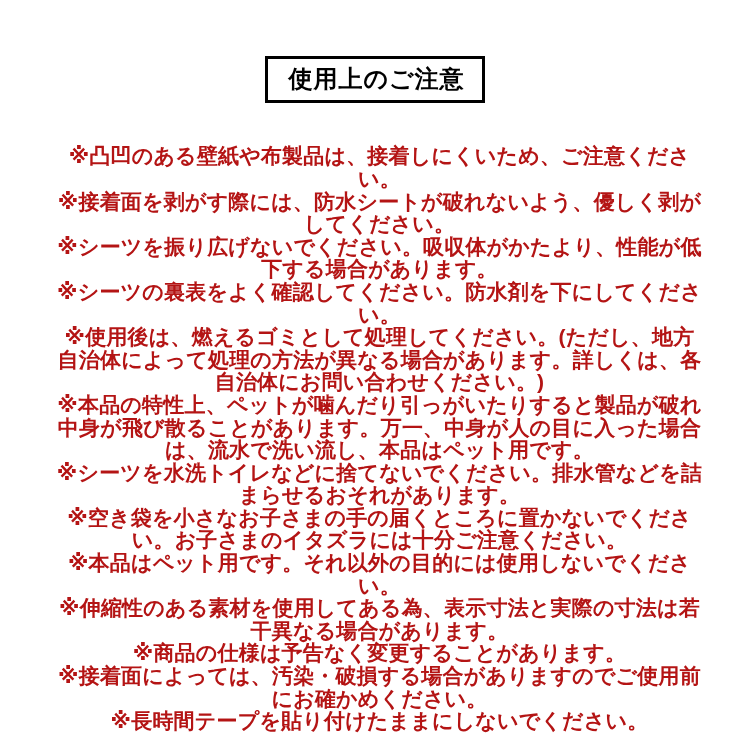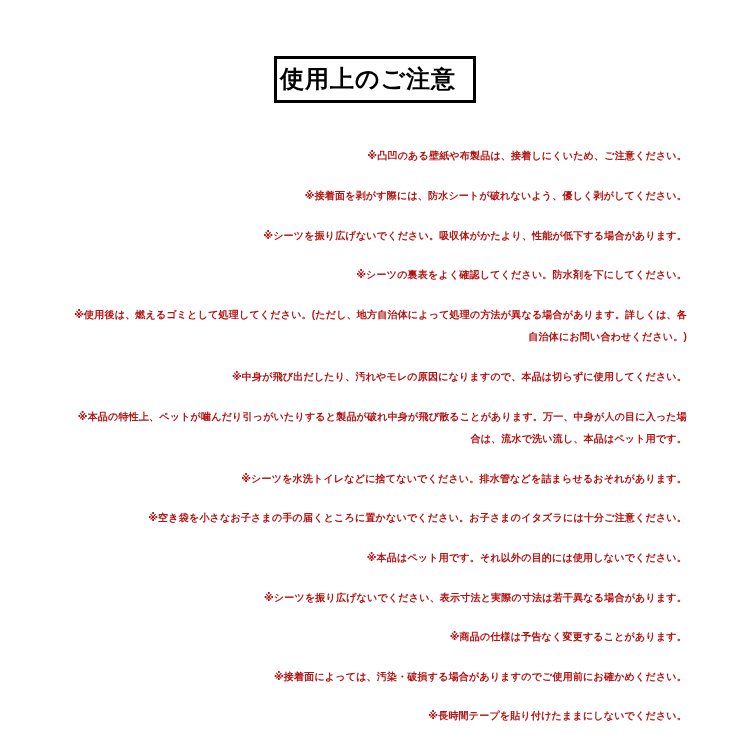--- a/index.html
+++ b/index.html
@@ -16,65 +16,64 @@
     font-family: "Liberation Sans", "DejaVu Sans", sans-serif;
     box-sizing: border-box;
   }
   .title-row {
     text-align: center;
     padding-top: 56px;
   }
   .title-box {
     display: inline-block;
     border: 3px solid #000000;
-    padding: 7px 17px 8px 3px;
+    padding: 7px 17px 8px 20px;
     font-size: 24px;
     font-weight: bold;
     color: #000000;
     letter-spacing: 1px;
     line-height: 1.1;
   }
   .notices {
     margin-top: 42px;
     padding-left: 55px;
     padding-right: 46px;
   }
   .notices p {
-    margin: 17px;
+    margin: 0;
     padding: 0;
-    font-size: 10px;
+    font-size: 21px;
     font-weight: bold;
     line-height: 22.6px;
     color: #b41414;
     letter-spacing: 0.2px;
-    text-align: right;
+    text-align: center;
     word-break: break-all;
     overflow-wrap: anywhere;
   }
 </style>
 </head>
 <body>
 
 <div class="page">
 
   <div class="title-row">
     <div class="title-box">使用上のご注意</div>
   </div>
 
   <div class="notices">
     <p>※凸凹のある壁紙や布製品は、接着しにくいため、ご注意ください。</p>
     <p>※接着面を剥がす際には、防水シートが破れないよう、優しく剥がしてください。</p>
     <p>※シーツを振り広げないでください。吸収体がかたより、性能が低下する場合があります。</p>
     <p>※シーツの裏表をよく確認してください。防水剤を下にしてください。</p>
     <p>※使用後は、燃えるゴミとして処理してください。(ただし、地方自治体によって処理の方法が異なる場合があります。詳しくは、各自治体にお問い合わせください。)</p>
-    <p>※中身が飛び出だしたり、汚れやモレの原因になりますので、本品は切らずに使用してください。</p>
     <p>※本品の特性上、ペットが噛んだり引っがいたりすると製品が破れ中身が飛び散ることがあります。万一、中身が人の目に入った場合は、流水で洗い流し、本品はペット用です。</p>
     <p>※シーツを水洗トイレなどに捨てないでください。排水管などを詰まらせるおそれがあります。</p>
     <p>※空き袋を小さなお子さまの手の届くところに置かないでください。お子さまのイタズラには十分ご注意ください。</p>
     <p>※本品はペット用です。それ以外の目的には使用しないでください。</p>
-    <p>※シーツを振り広げないでください、表示寸法と実際の寸法は若干異なる場合があります。</p>
+    <p>※伸縮性のある素材を使用してある為、表示寸法と実際の寸法は若干異なる場合があります。</p>
     <p>※商品の仕様は予告なく変更することがあります。</p>
     <p>※接着面によっては、汚染・破損する場合がありますのでご使用前にお確かめください。</p>
     <p>※長時間テープを貼り付けたままにしないでください。</p>
 
   </div>
 
 </div>
 
 </body></html>

